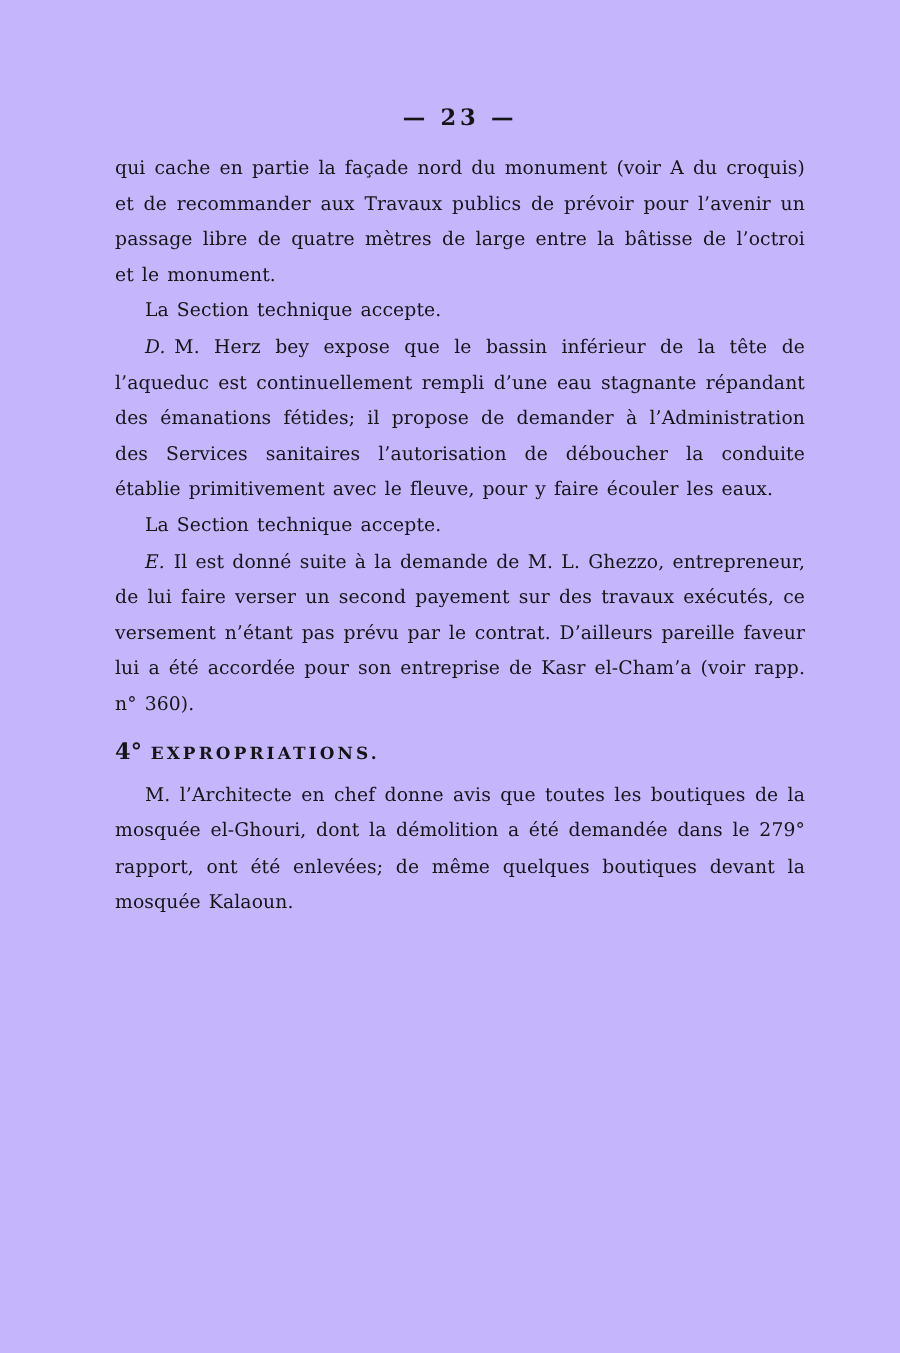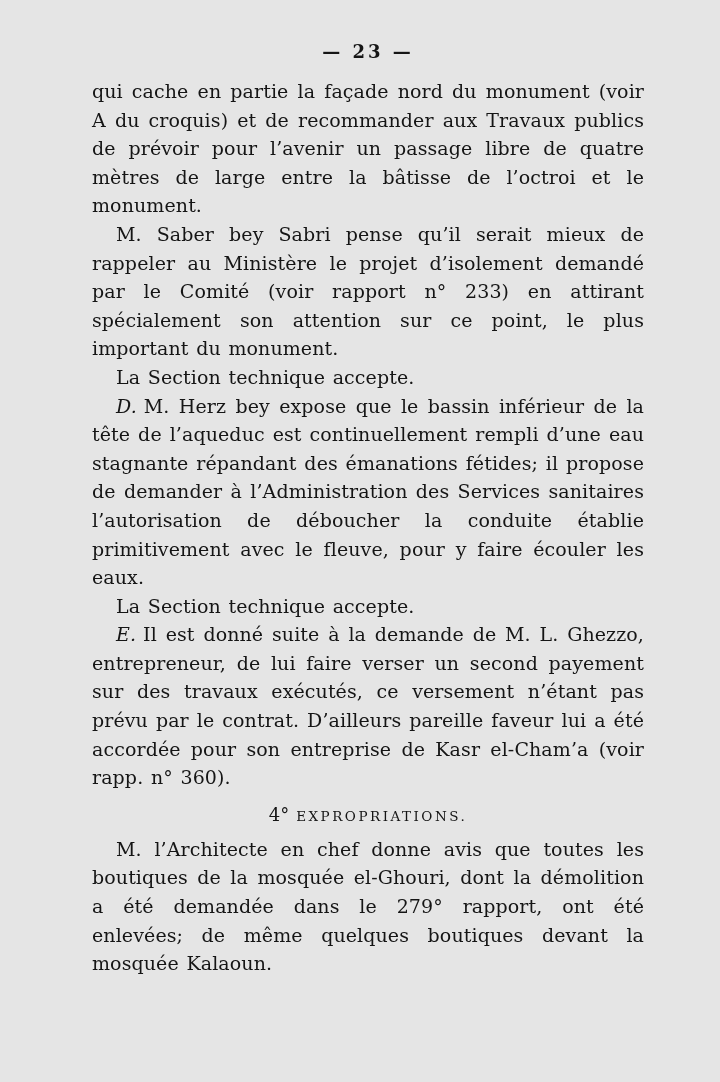--- a/index.html
+++ b/index.html
@@ -11,68 +11,66 @@
     width: 720px;
     height: 1082px;
     overflow: hidden;
     font-family: "DejaVu Serif", "Liberation Serif", serif;
     color: #151515;
   }
   .page {
     box-sizing: border-box;
     width: 720px;
     height: 1082px;
-    padding: 41px 76px 0 92px;
-    background: #e5e5e5;
+    padding: 84px 76px 0 92px;
+    background: #c4b5fd;
   }
   .pageno {
     text-align: center;
     font-size: 18px;
     font-weight: bold;
     letter-spacing: 3px;
     margin: 0 0 15px 0;
   }
   .para {
     margin: 0;
-    font-size: 19px;
+    font-size: 15px;
     line-height: 28.6px;
     text-align: justify;
     letter-spacing: 0.1px;
     word-spacing: 1.5px;
   }
   .para.indent { text-indent: 24px; }
   .lead {
     font-style: italic;
     padding-right: 7px;
   }
   .heading {
     margin: 9px 0 7px 0;
-    text-align: center;
-    font-weight: normal;
+    font-weight: bold;
     line-height: 24px;
   }
   .hnum {
     font-size: 18px;
     margin-right: 7px;
   }
   .hlabel {
     font-size: 13.5px;
     letter-spacing: 2.5px;
   }
 </style>
 </head>
 <body>
 
 <main class="page">
 
   <div class="pageno">— 23 —</div>
 
   <p class="para">qui cache en partie la façade nord du monument (voir A du croquis) et de recommander aux Travaux publics de prévoir pour l’avenir un passage libre de quatre mètres de large entre la bâtisse de l’octroi et le monument.</p>
 
-  <p class="para indent">M. Saber bey Sabri pense qu’il serait mieux de rappeler au Ministère le projet d’isolement demandé par le Comité (voir rapport n° 233) en attirant spécialement son attention sur ce point, le plus important du monument.</p>
 
 
   <p class="para indent">La Section technique accepte.</p>
 
   <p class="para indent"><span class="lead">D.</span><span>M. Herz bey expose que le bassin inférieur de la tête de l’aqueduc est continuellement rempli d’une eau stagnante répandant des émanations fétides; il propose de demander à l’Administration des Services sanitaires l’autorisation de déboucher la conduite établie primitivement avec le fleuve, pour y faire écouler les eaux.</span></p>
 
   <p class="para indent">La Section technique accepte.</p>
 
   <p class="para indent"><span class="lead">E.</span><span>Il est donné suite à la demande de M. L. Ghezzo, entrepreneur, de lui faire verser un second payement sur des travaux exécutés, ce versement n’étant pas prévu par le contrat. D’ailleurs pareille faveur lui a été accordée pour son entreprise de Kasr el-Cham’a (voir rapp. n° 360).</span></p>
 

